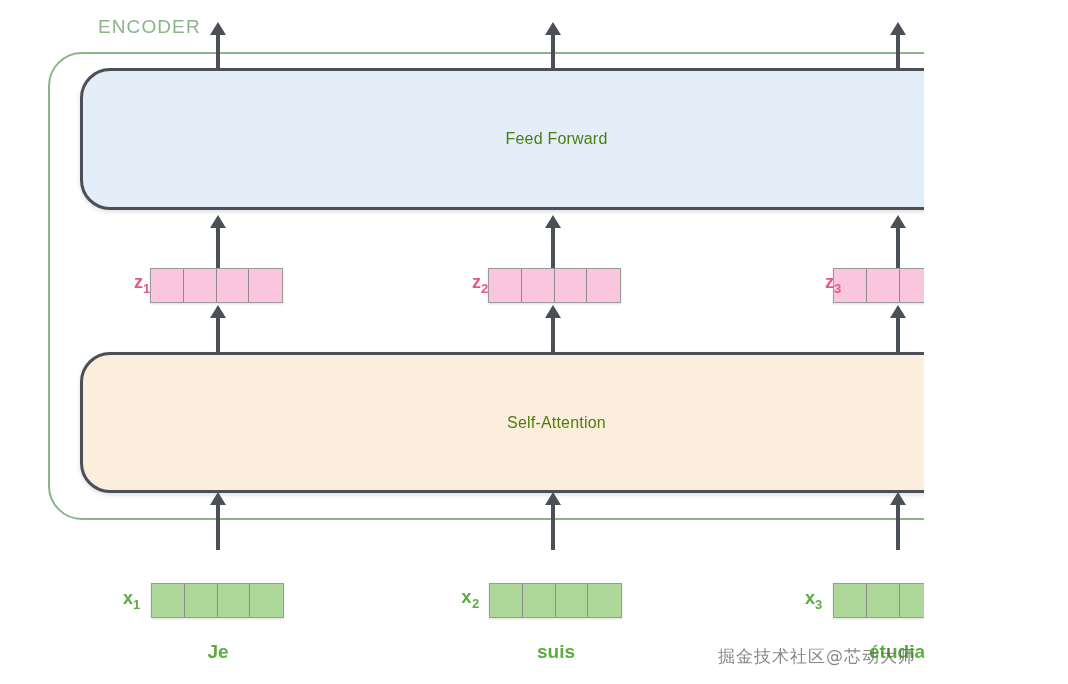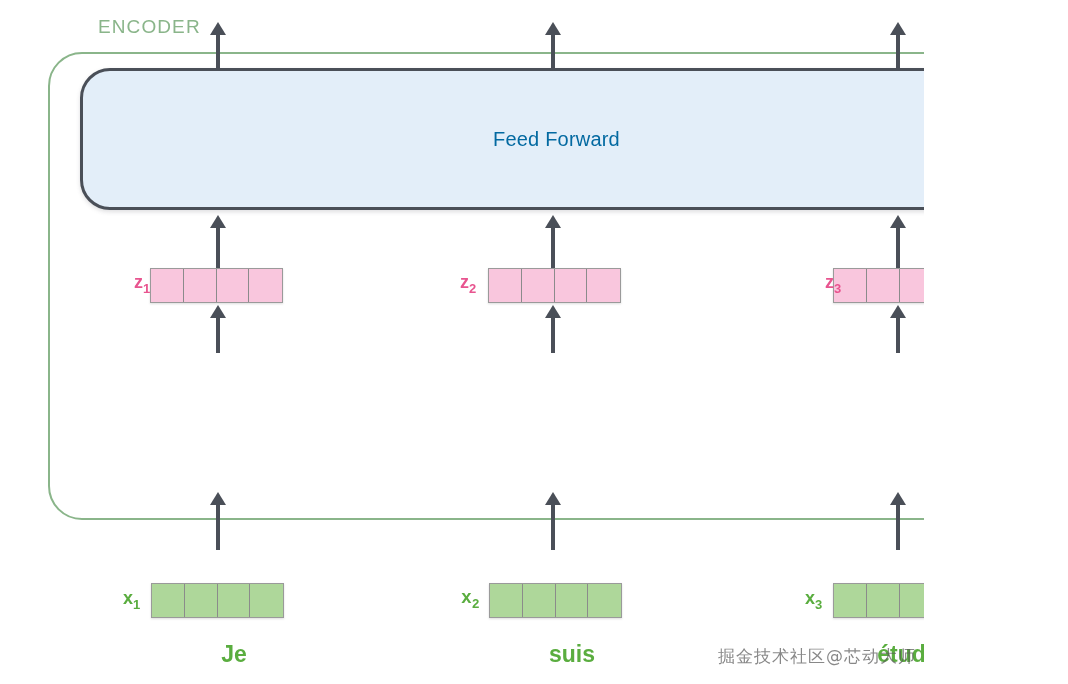--- a/index.html
+++ b/index.html
@@ -39,23 +39,23 @@
   .layer-box {
     position: absolute;
     border: 3px solid #4a4f58;
     border-radius: 26px;
     display: flex;
     align-items: center;
     justify-content: center;
     box-shadow: 0 2px 4px rgba(80,80,90,0.18);
   }
   .layer-box .layer-title {
-    font-size: 20px;
+    font-size: 16px;
     font-weight: 400;
-    color: #0369a1;
+    color: #4d7c0f;
     letter-spacing: 0.2px;
   }
   #ff-box {
     left: 80px; top: 68px;
     width: 953px; height: 142px;
     background: #e3eef9;
     border-radius: 30px;
   }
   #sa-box {
     left: 80px; top: 352px;
@@ -110,27 +110,26 @@
     left: 0; top: 0;
     width: 0; height: 0;
     border-left: 8px solid transparent;
     border-right: 8px solid transparent;
     border-bottom: 13px solid #4a4f58;
   }
 
   
   .word {
     position: absolute;
-    font-size: 23px;
+    font-size: 19px;
     font-weight: bold;
     color: #5aad3f;
     text-align: right;
     white-space: nowrap;
     transform: translateX(-50%);
-    margin-left: 16px;
   }
 
   
   .watermark {
     position: absolute;
     right: 8px; bottom: 16px;
     font-size: 17px;
     color: rgba(90,90,90,0.72);
     letter-spacing: 1px;
     white-space: nowrap;
@@ -142,20 +141,23 @@
 
 <div id="stage">
 
   <div class="encoder-frame"></div>
   <div class="encoder-label">ENCODER</div>
 
   <div class="layer-box" id="ff-box">
     <span class="layer-title">Feed Forward</span>
   </div>
 
+  <div class="layer-box" id="sa-box">
+    <span class="layer-title">Self-Attention</span>
+  </div>
 
   <div class="arrow" style="left:210px; top:22px; height:48px;">
     <div class="head"></div>
       <div class="shaft" style="top:12px; height:36px;"></div>
   </div>
   <div class="arrow" style="left:545px; top:22px; height:48px;">
     <div class="head"></div>
       <div class="shaft" style="top:12px; height:36px;"></div>
   </div>
   <div class="arrow" style="left:890px; top:22px; height:48px;">
@@ -183,21 +185,21 @@
     <div class="cell"></div>
   </div>
   <div class="vec-label z" style="left:134px; top:272px;">z<span class="sub">1</span></div>
 
   <div class="vec z" style="left:488px; top:268px; width:133px;">
     <div class="cell"></div>
     <div class="cell"></div>
     <div class="cell"></div>
     <div class="cell"></div>
   </div>
-  <div class="vec-label z" style="left:460px; top:272px;">z<span class="sub">2</span></div>
+  <div class="vec-label z" style="left:472px; top:272px;">z<span class="sub">2</span></div>
 
   <div class="vec z" style="left:833px; top:268px; width:133px;">
     <div class="cell"></div>
     <div class="cell"></div>
     <div class="cell"></div>
     <div class="cell"></div>
   </div>
   <div class="vec-label z" style="left:825px; top:272px;">z<span class="sub">3</span></div>
 
   <div class="arrow" style="left:210px; top:305px; height:48px;">

